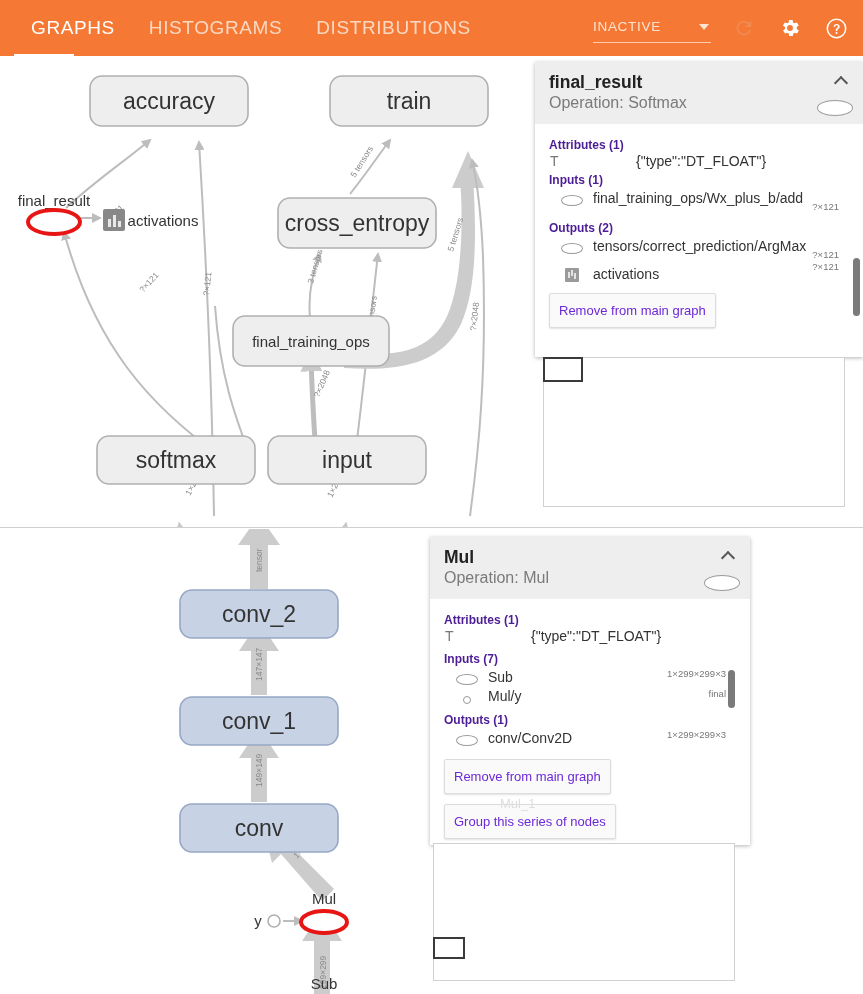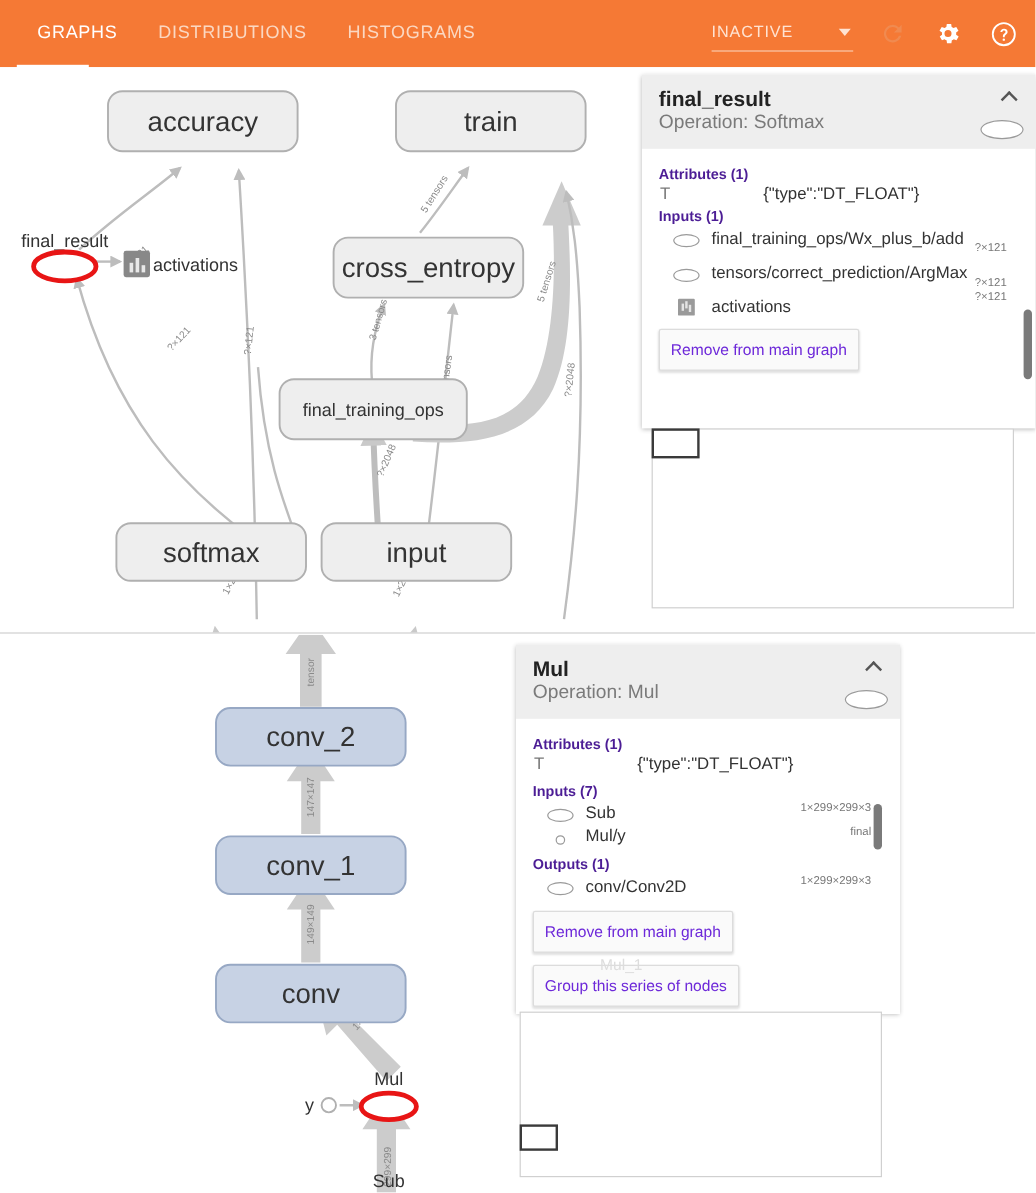--- a/index.html
+++ b/index.html
@@ -13,21 +13,21 @@
   #app { position: relative; width: 863px; height: 994px; overflow: hidden; }
 
   
   .toolbar {
     position: absolute; left: 0; top: 0; width: 863px; height: 56px;
     background: #f57935;
     display: flex; align-items: center;
   }
   .tabs { display: flex; align-items: center; height: 56px; padding-left: 14px; }
   .tab {
-    color: #fbd8c2; font-size: 15px; letter-spacing: .6px;
+    color: #fbd8c2; font-size: 19px; letter-spacing: .6px;
     font-weight: 500; padding: 0 17px; height: 56px; line-height: 56px;
     cursor: pointer; white-space: nowrap;
   }
   .tab.active { color: #ffffff; }
   .tab-underline {
     position: absolute; left: 14px; top: 54px; width: 60px; height: 3px;
     background: #ffffff;
   }
   .toolbar-right {
     position: absolute; right: 14px; top: 0; height: 56px;
@@ -151,22 +151,22 @@
   }
 </style>
 </head>
 <body>
 
 <div id="app">
 
   <div class="toolbar">
     <div class="tabs">
       <div class="tab active">GRAPHS</div>
+      <div class="tab">HISTOGRAMS</div>
       <div class="tab">DISTRIBUTIONS</div>
-      <div class="tab">HISTOGRAMS</div>
     </div>
     <div class="tab-underline"></div>
 
     <div class="toolbar-right">
       <div class="runs-select">
         <span>INACTIVE</span>
         <span class="caret"></span>
       </div>
       <div class="ticon">
         <svg width="22" height="22" viewBox="0 0 24 24">
@@ -341,20 +341,21 @@
       </div>
 
       <div class="sec-title">Inputs (1)</div>
       <div class="io-row">
         <span class="glyph-oval"></span>
         <span>final_training_ops/Wx_plus_b/add</span>
         <span class="shape below">?×121</span>
       </div>
 
       <div style="height:10px"></div>
+      <div class="sec-title">Outputs (2)</div>
       <div class="io-row">
         <span class="glyph-oval"></span>
         <span>tensors/correct_prediction/ArgMax</span>
         <span class="shape below">?×121</span>
       </div>
       <div class="io-row" style="margin-top:9px">
         <span class="glyph-summary"></span>
         <span>activations</span>
         <span class="shape" style="top:-3px">?×121</span>
       </div>

